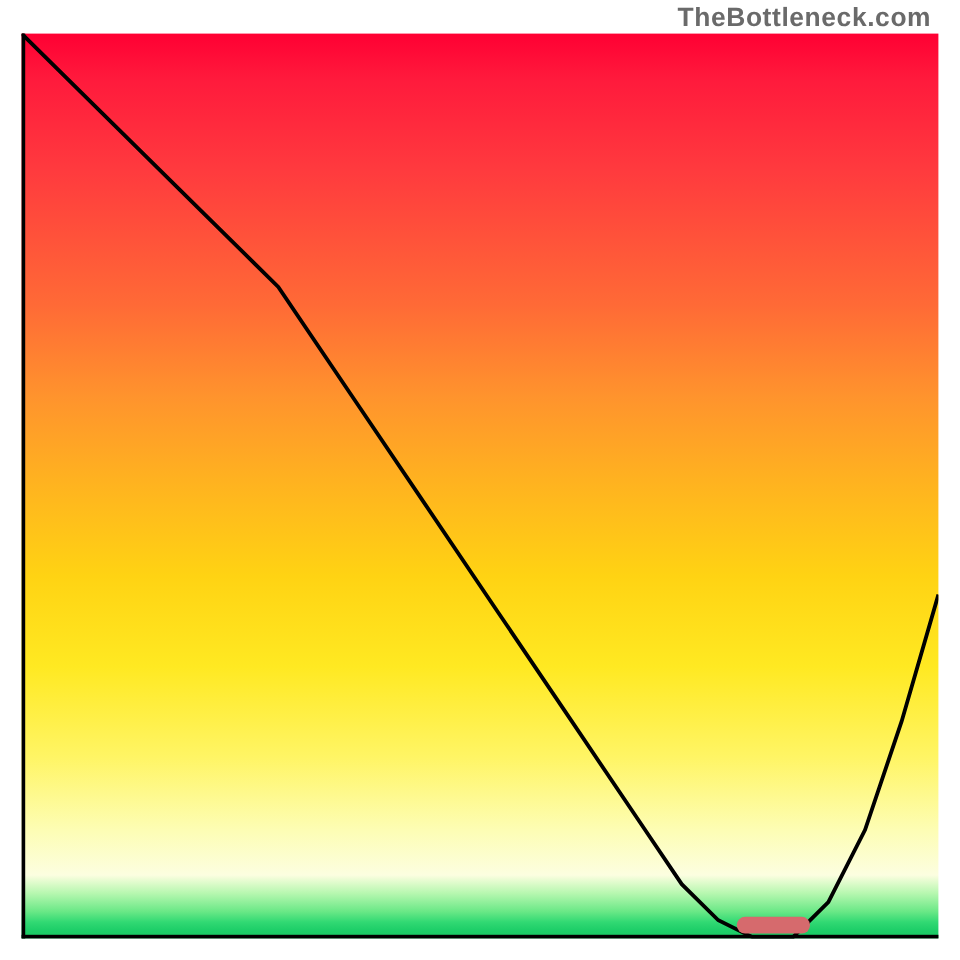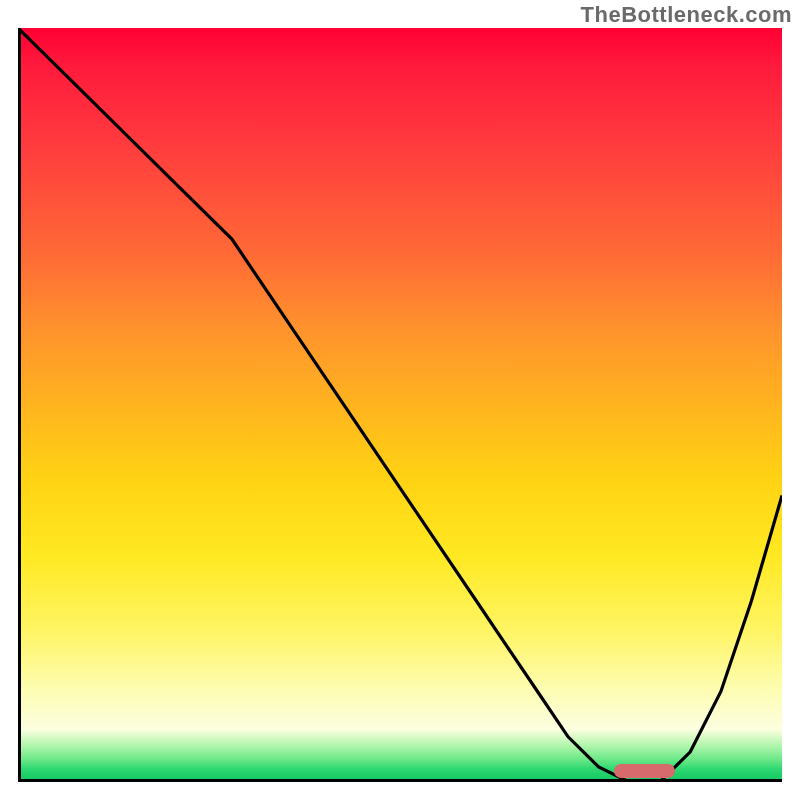--- a/index.html
+++ b/index.html
@@ -12,21 +12,21 @@
     font-family: Arial, Helvetica, sans-serif;
   }
   .root {
     position: relative;
     width: 800px;
     height: 800px;
   }
   .watermark {
     position: absolute;
     top: 2px;
-    right: 8px;
+    right: 24px;
     font-size: 22px;
     font-weight: 600;
     color: #6a6a6a;
     letter-spacing: 0.5px;
     z-index: 20;
   }
   .plot-wrap {
     position: absolute;
     left: 18px;
     top: 28px;

